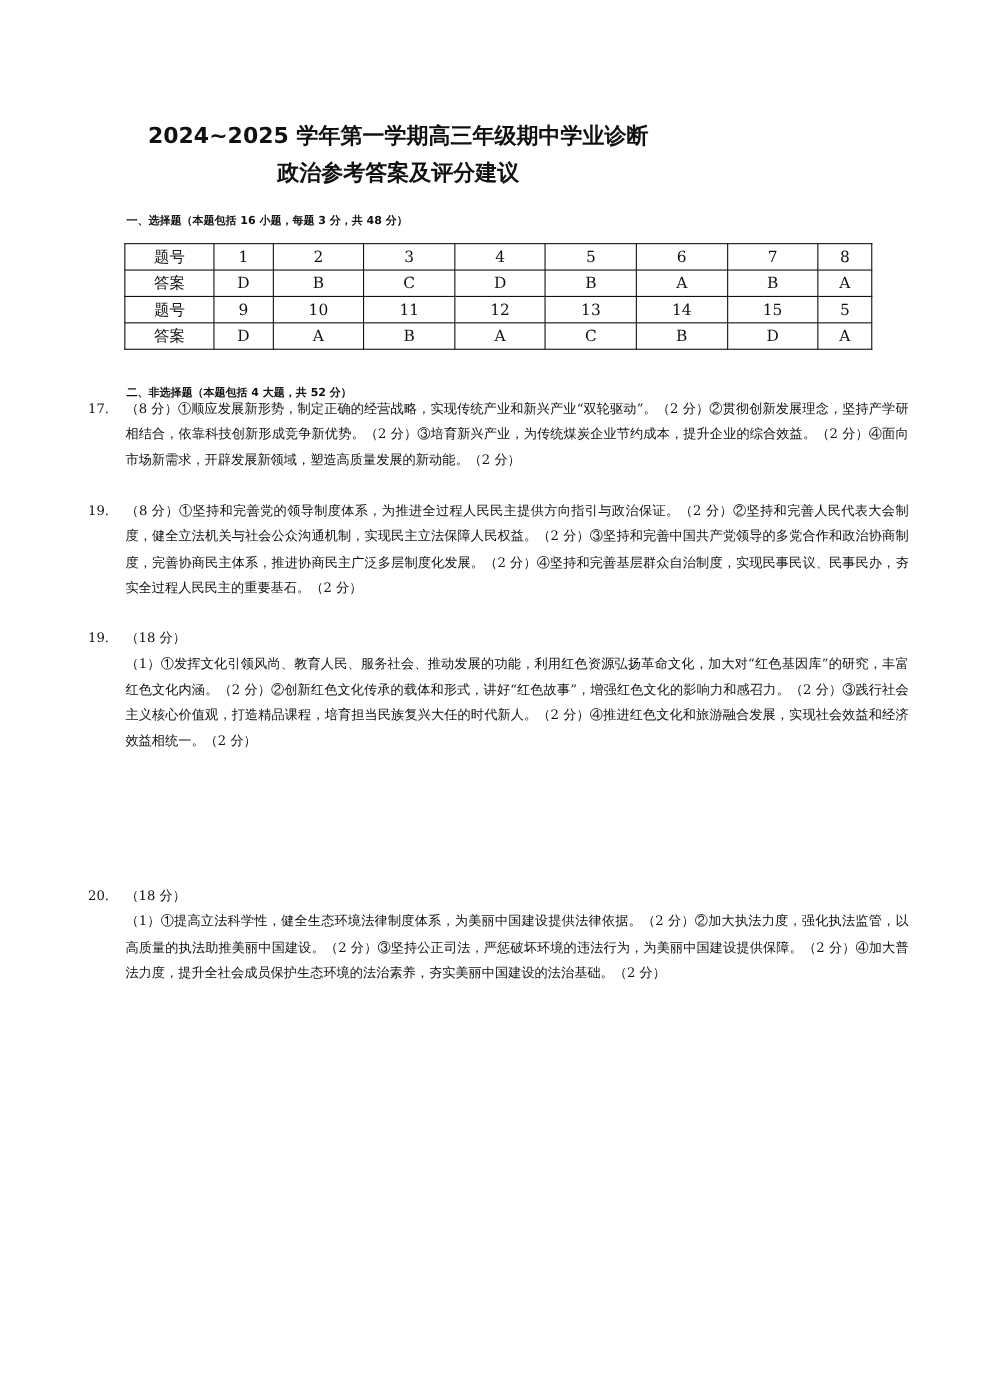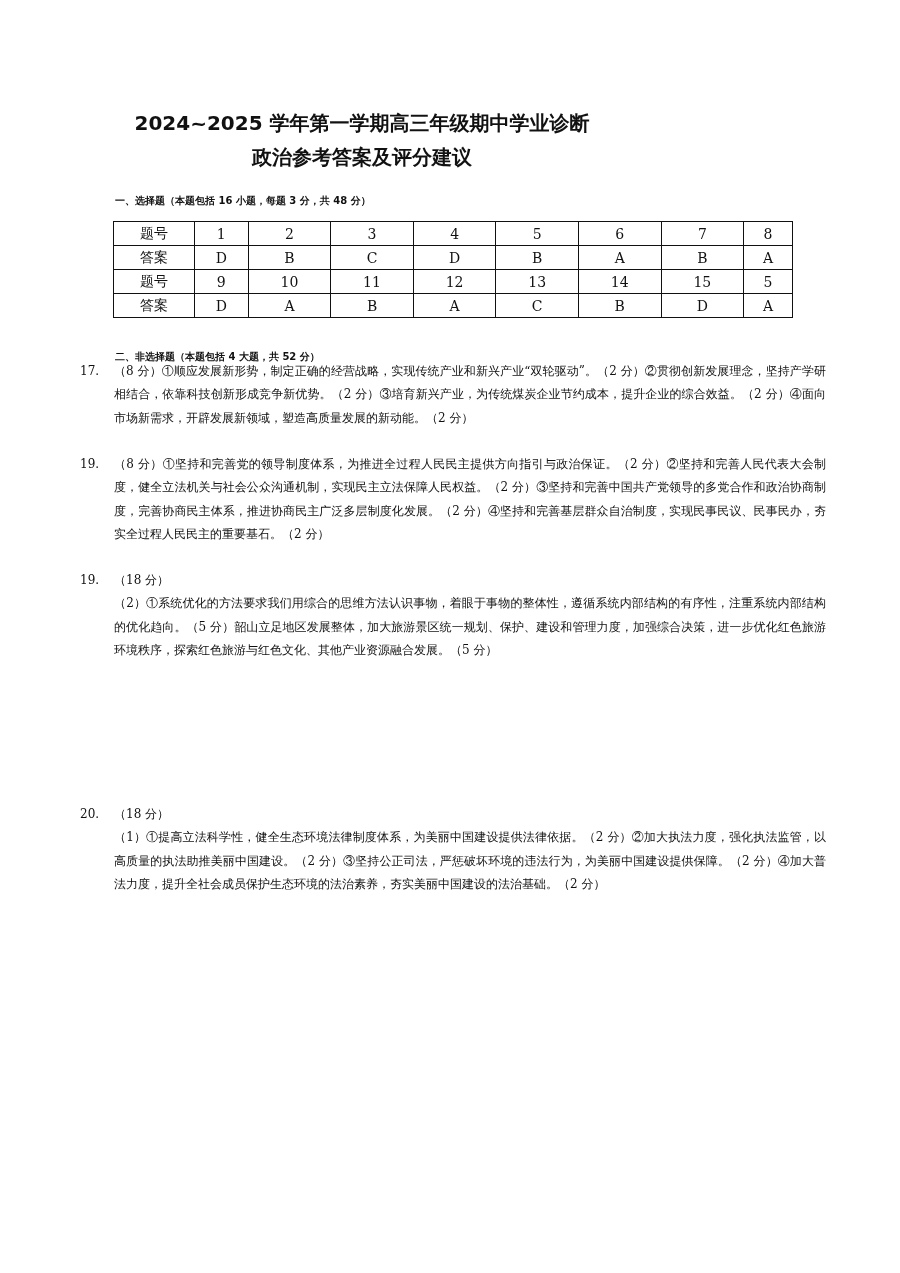--- a/index.html
+++ b/index.html
@@ -113,21 +113,21 @@
   <span class="num">19.</span>
   <div class="body">
     <p>（8 分）①坚持和完善党的领导制度体系，为推进全过程人民民主提供方向指引与政治保证。（2 分）②坚持和完善人民代表大会制度，健全立法机关与社会公众沟通机制，实现民主立法保障人民权益。（2 分）③坚持和完善中国共产党领导的多党合作和政治协商制度，完善协商民主体系，推进协商民主广泛多层制度化发展。（2 分）④坚持和完善基层群众自治制度，实现民事民议、民事民办，夯实全过程人民民主的重要基石。（2 分）</p>
   </div>
 </div>
 
 <div class="q" id="q19">
   <span class="num">19.</span>
   <div class="body">
     <p>（18 分）</p>
-    <p>（2）①系统优化的方法要求我们用综合的思维方法认识事物，着眼于事物的整体性，遵循系统内部结构的有序性，注重系统内部结构的优化趋向。（5 分）韶山立足地区发展整体，加大旅游景区统一规划、保护、建设和管理力度，加强综合决策，进一步优化红色旅游环境秩序，探索红色旅游与红色文化、其他产业资源融合发展。（5 分）</p>
+    <p>（1）①发挥文化引领风尚、教育人民、服务社会、推动发展的功能，利用红色资源弘扬革命文化，加大对“红色基因库”的研究，丰富红色文化内涵。（2 分）②创新红色文化传承的载体和形式，讲好“红色故事”，增强红色文化的影响力和感召力。（2 分）③践行社会主义核心价值观，打造精品课程，培育担当民族复兴大任的时代新人。（2 分）④推进红色文化和旅游融合发展，实现社会效益和经济效益相统一。（2 分）</p>
   </div>
 </div>
 
 <div class="q" id="q20">
   <span class="num">20.</span>
   <div class="body">
     <p>（18 分）</p>
     <p>（1）①提高立法科学性，健全生态环境法律制度体系，为美丽中国建设提供法律依据。（2 分）②加大执法力度，强化执法监管，以高质量的执法助推美丽中国建设。（2 分）③坚持公正司法，严惩破坏环境的违法行为，为美丽中国建设提供保障。（2 分）④加大普法力度，提升全社会成员保护生态环境的法治素养，夯实美丽中国建设的法治基础。（2 分）</p>
   </div>
 </div>

